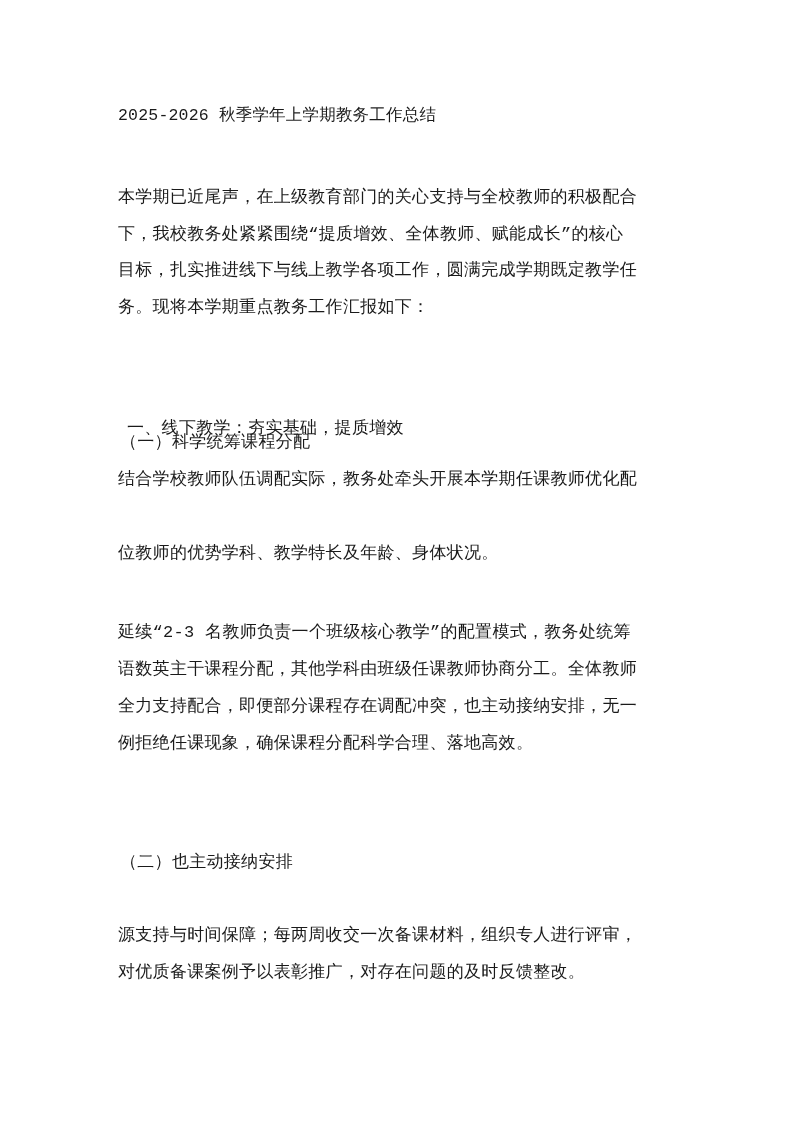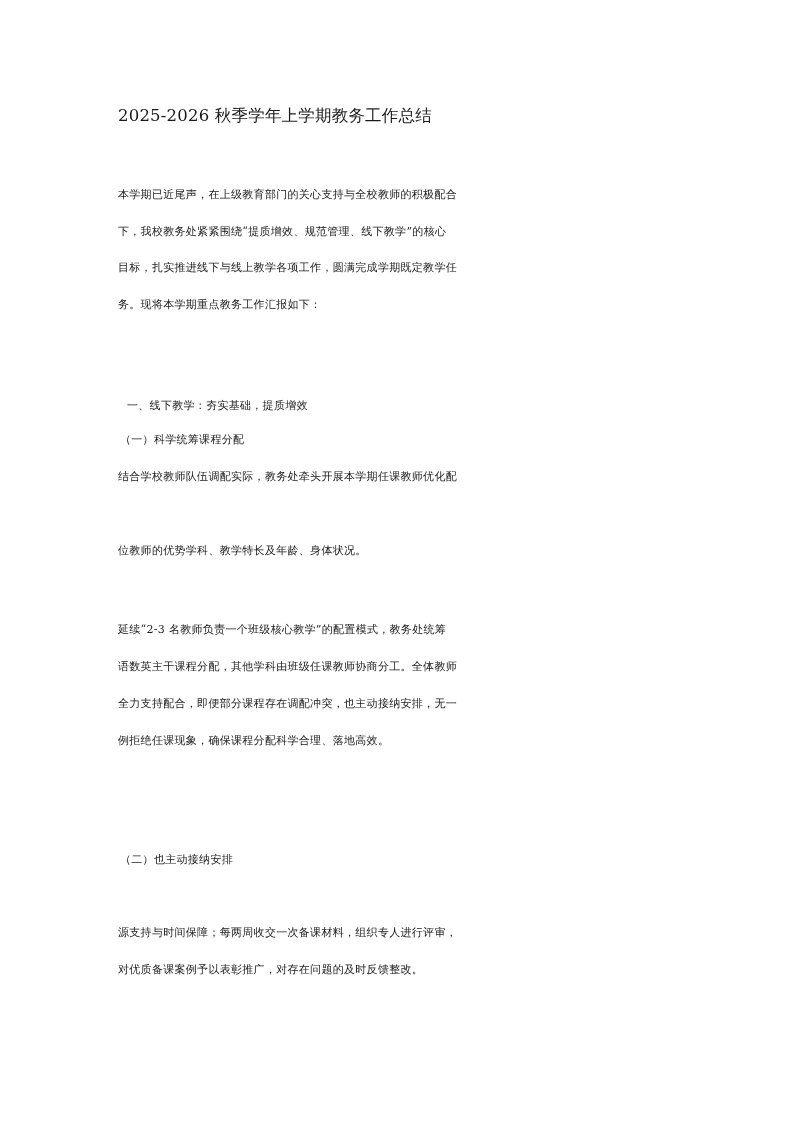--- a/index.html
+++ b/index.html
@@ -1,31 +1,31 @@
 <!DOCTYPE html>
 <html><head>
 <meta charset="utf-8">
 <style>
   html, body { margin: 0; padding: 0; background: #ffffff; }
   body { width: 793px; height: 1122px; position: relative; overflow: hidden;
          font-family: "DejaVu Serif", "Liberation Serif", serif; color: #1a1a1a; }
-  .page { position: absolute; left: 0; top: 0; width: 687px; height: 1122px; background: #fff; }
-  .line { position: absolute; left: 118px; font-size: 11px; white-space: nowrap; line-height: 1; letter-spacing: 0.3px; }
+  .page { position: absolute; left: 0; top: 0; width: 687px; height: 1122px; background: #fff; font-family: Liberation Mono, monospace; }
+  .line { position: absolute; left: 118px; font-size: 17px; white-space: nowrap; line-height: 1; letter-spacing: 0.3px; }
   .title { top: 108px; font-size: 16.5px; letter-spacing: 0.2px; }
-  .indent1 { left: 127px; }
+  .indent1 { left: 127px; margin-top: 20px; }
   .indent2 { left: 120px; }
 </style>
 </head>
 <body>
 
 <div class="page">
   <div class="line title">2025-2026 秋季学年上学期教务工作总结</div>
 
   <div class="line" style="top:189px">本学期已近尾声，在上级教育部门的关心支持与全校教师的积极配合</div>
-  <div class="line" style="top:226px">下，我校教务处紧紧围绕“提质增效、规范管理、线下教学”的核心</div>
+  <div class="line" style="top:226px">下，我校教务处紧紧围绕“提质增效、全体教师、赋能成长”的核心</div>
   <div class="line" style="top:299px">务。现将本学期重点教务工作汇报如下：</div>
   <div class="line" style="top:262px">目标，扎实推进线下与线上教学各项工作，圆满完成学期既定教学任</div>
 
   <div class="line indent1" style="top:400px">一、线下教学：夯实基础，提质增效</div>
   <div class="line indent2" style="top:434px">（一）科学统筹课程分配</div>
 
   <div class="line" style="top:471px">结合学校教师队伍调配实际，教务处牵头开展本学期任课教师优化配</div>
   <div class="line" style="top:545px">位教师的优势学科、教学特长及年龄、身体状况。</div>
 
   <div class="line" style="top:624px">延续“2-3 名教师负责一个班级核心教学”的配置模式，教务处统筹</div>

